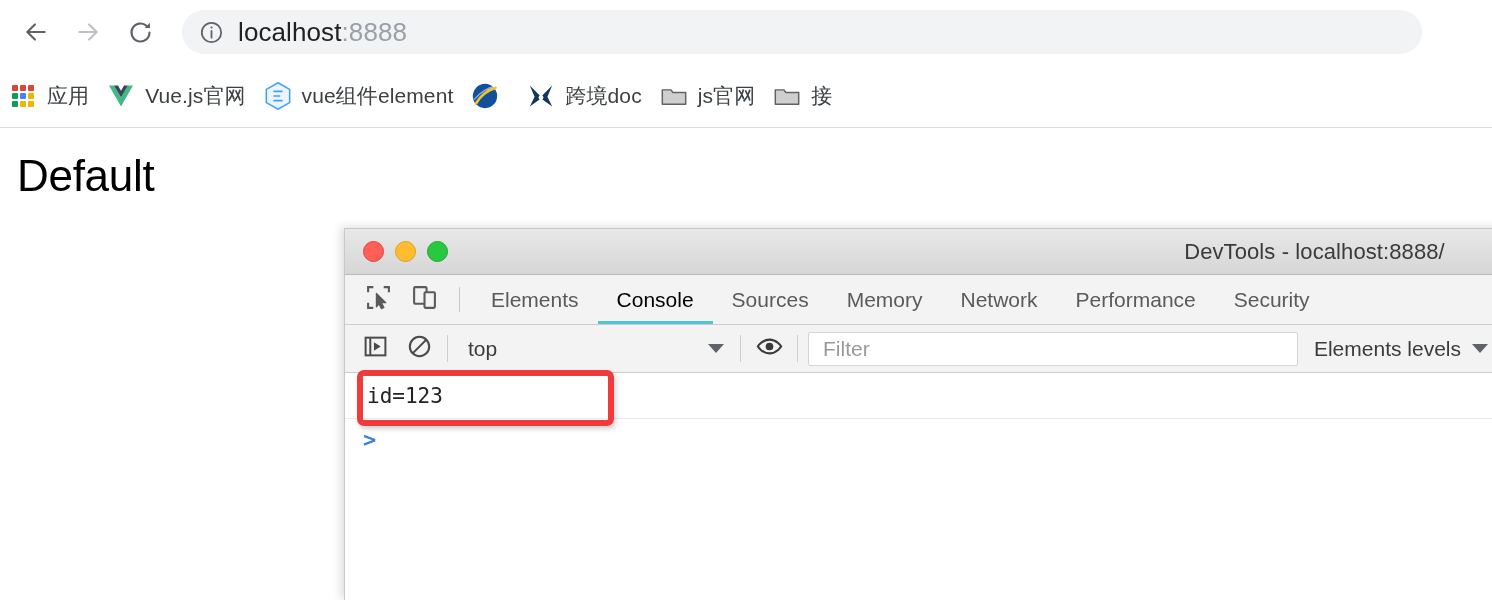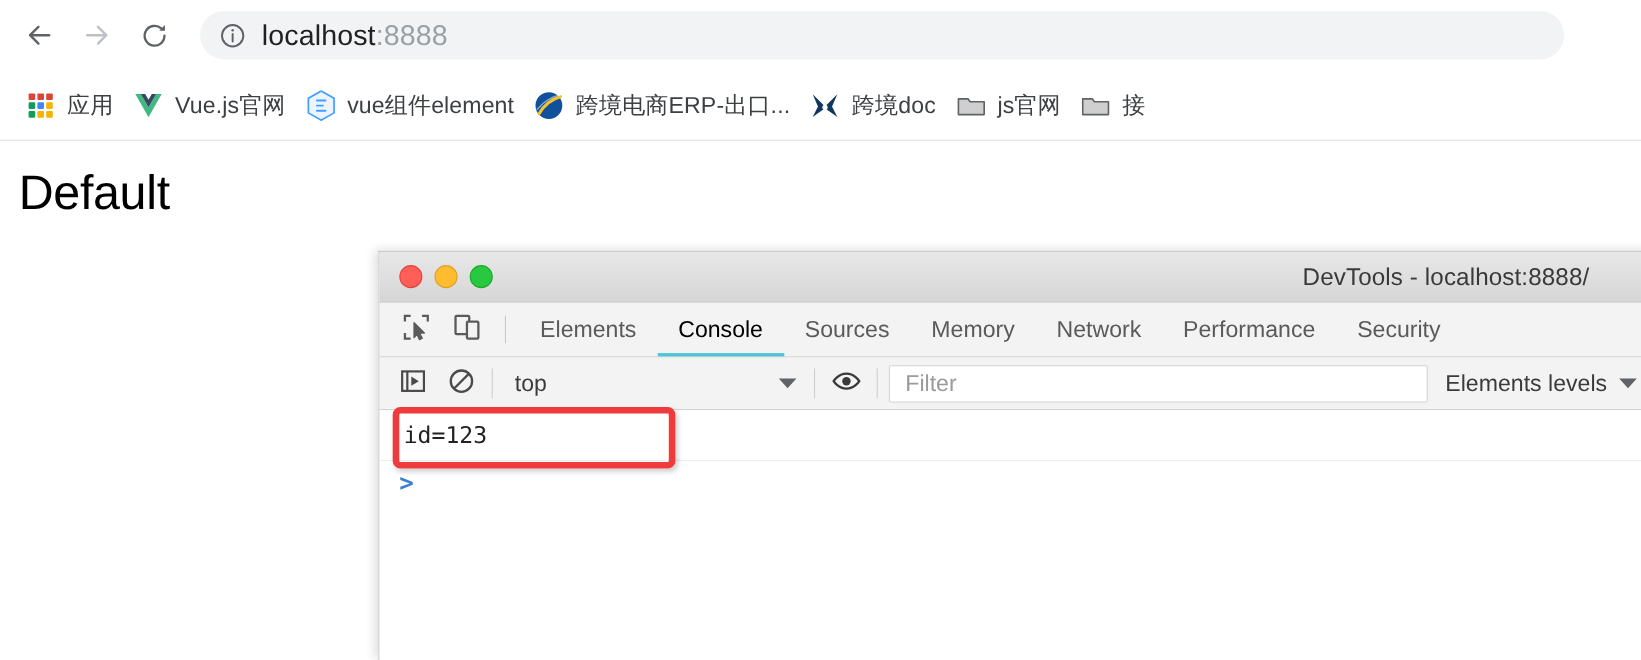--- a/index.html
+++ b/index.html
@@ -75,21 +75,20 @@
   .url-text .url-dim { color: #9aa0a6; }
 
   
   .bookmarks {
     position: absolute;
     left: 0; top: 64px;
     width: 1492px;
     height: 63px;
     display: flex;
     align-items: center;
-    padding-left: 14px;
     box-sizing: border-box;
     overflow: hidden;
   }
   .bookmark {
     display: flex;
     align-items: center;
     height: 40px;
     padding: 0 9px;
     border-radius: 4px;
     flex: 0 0 auto;
@@ -462,21 +461,20 @@
     </div>
 
     <div class="bookmark">
       <span class="bm-icon">
         <svg class="globe-logo" viewBox="0 0 32 32">
           <circle cx="16" cy="16" r="15" fill="#11509b"></circle>
           <path d="M5 25C10 16 20 8 29 6" stroke="#f2c32c" stroke-width="3.4" fill="none" stroke-linecap="round"></path>
           <path d="M3 20C9 13 19 6 28 4" stroke="#ffffff" stroke-width="1.6" fill="none" opacity="0.5" stroke-linecap="round"></path>
         </svg>
       </span>
-      <span class="bm-label">跨境电商ERP-出口...</span>
     </div>
 
     <div class="bookmark">
       <span class="bm-icon">
         <svg class="x-logo" viewBox="0 0 32 30">
           <path d="M2 2 L16 16 L30 2 L24 16 L30 28 L16 18 L2 28 L8 16 Z" fill="#11385c"></path>
           <circle cx="16" cy="17" r="3" fill="#ffffff"></circle>
         </svg>
       </span>
       <span class="bm-label">跨境doc</span>

